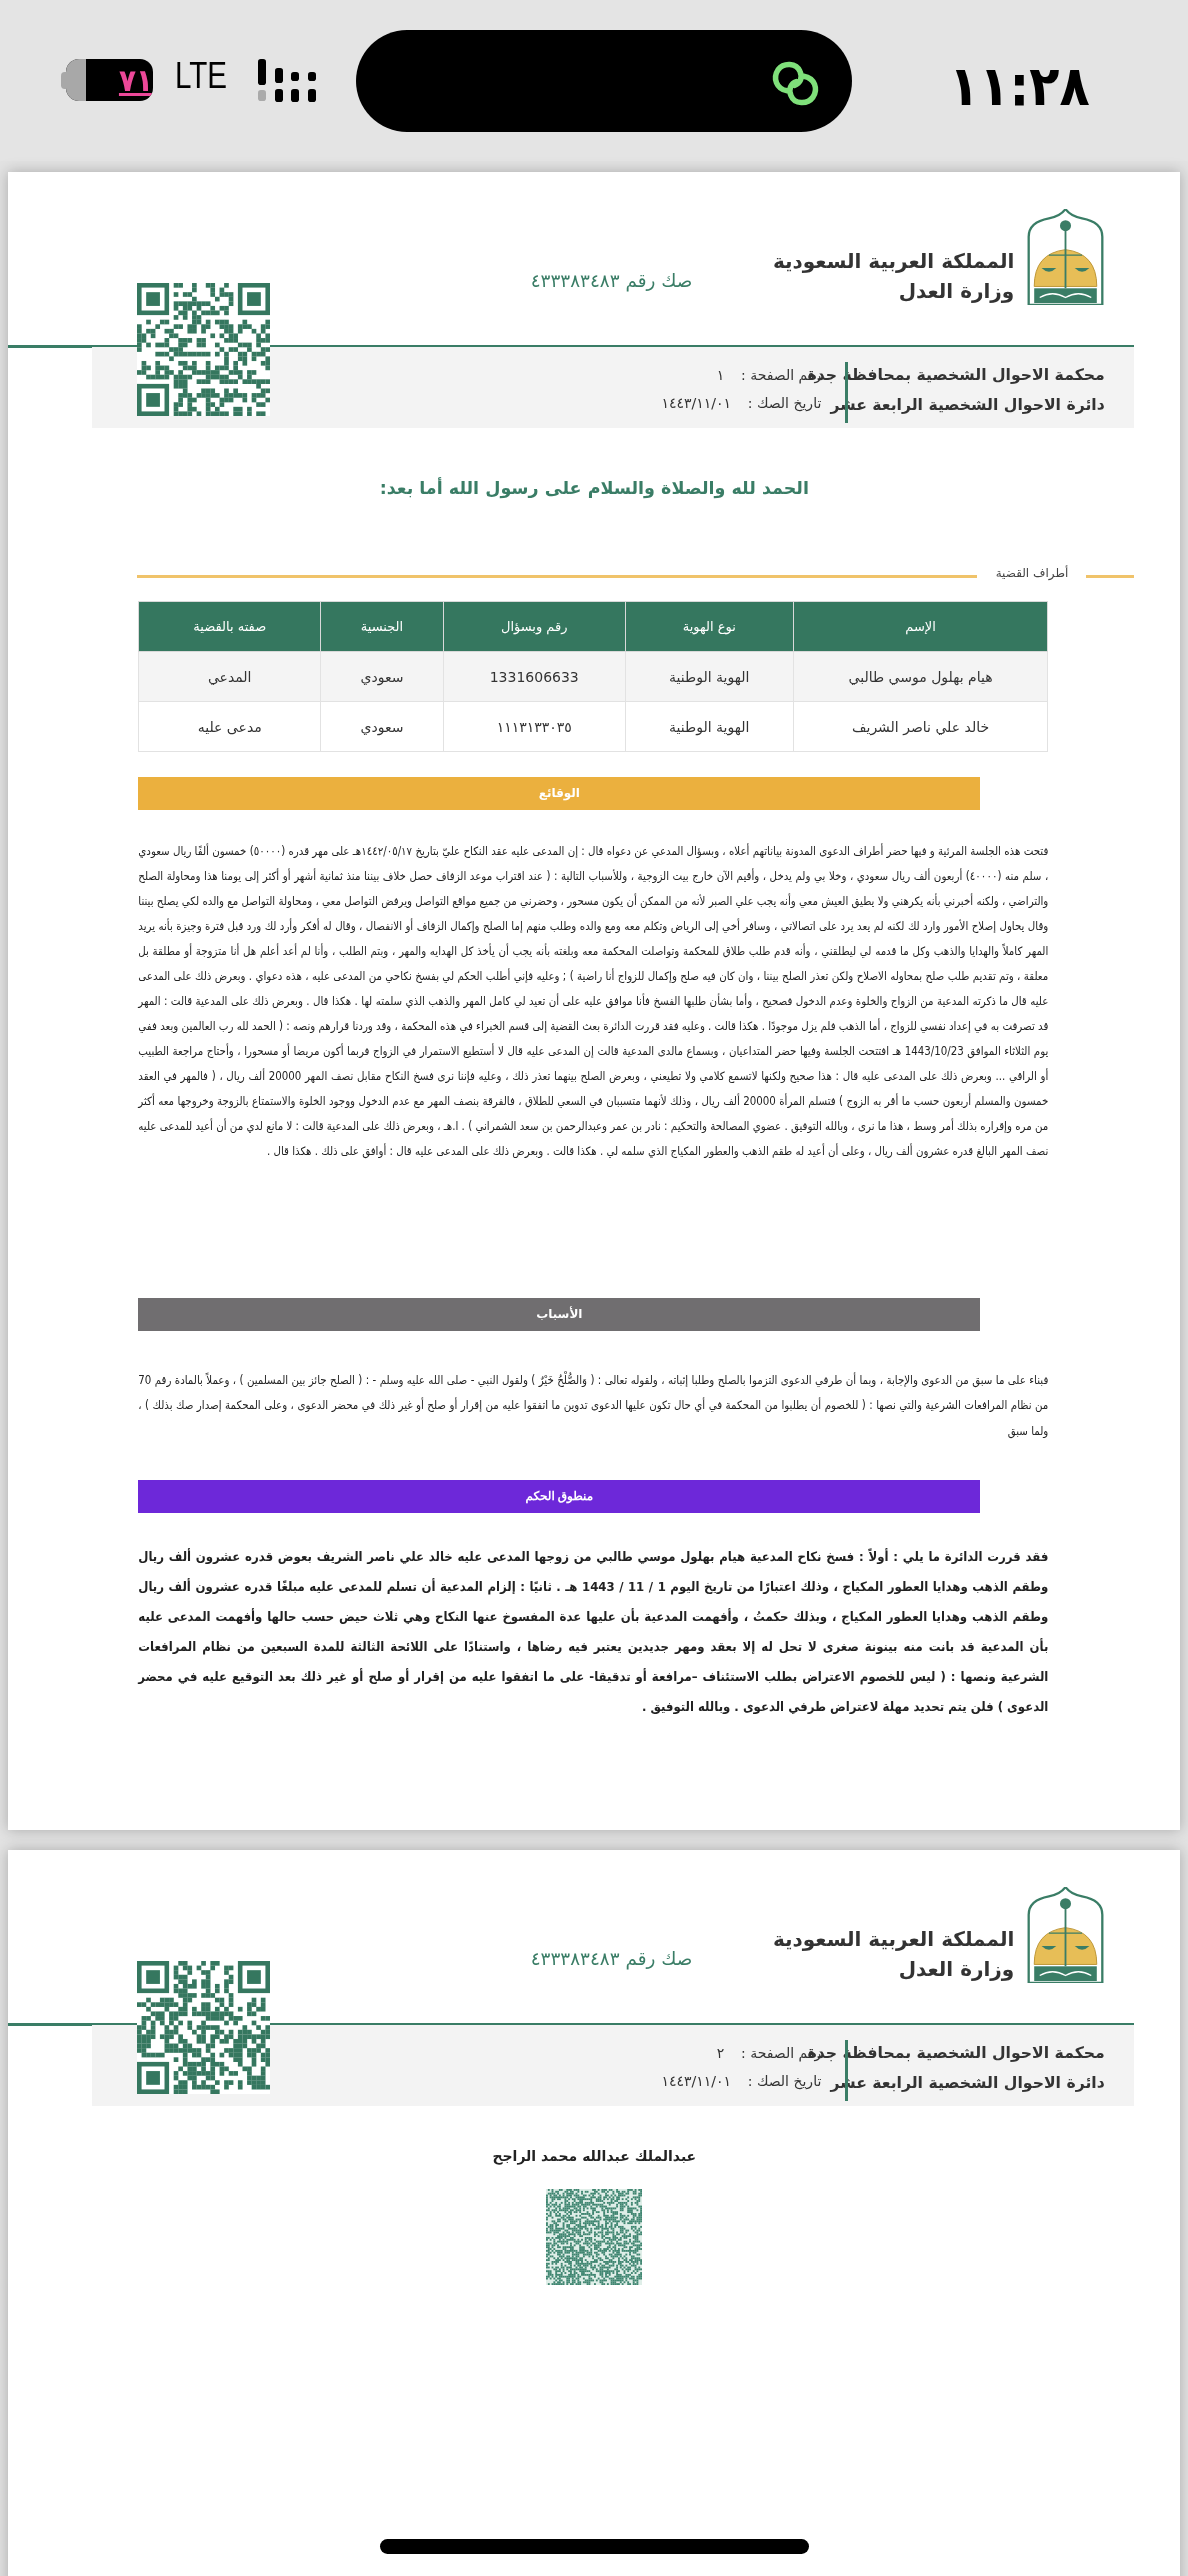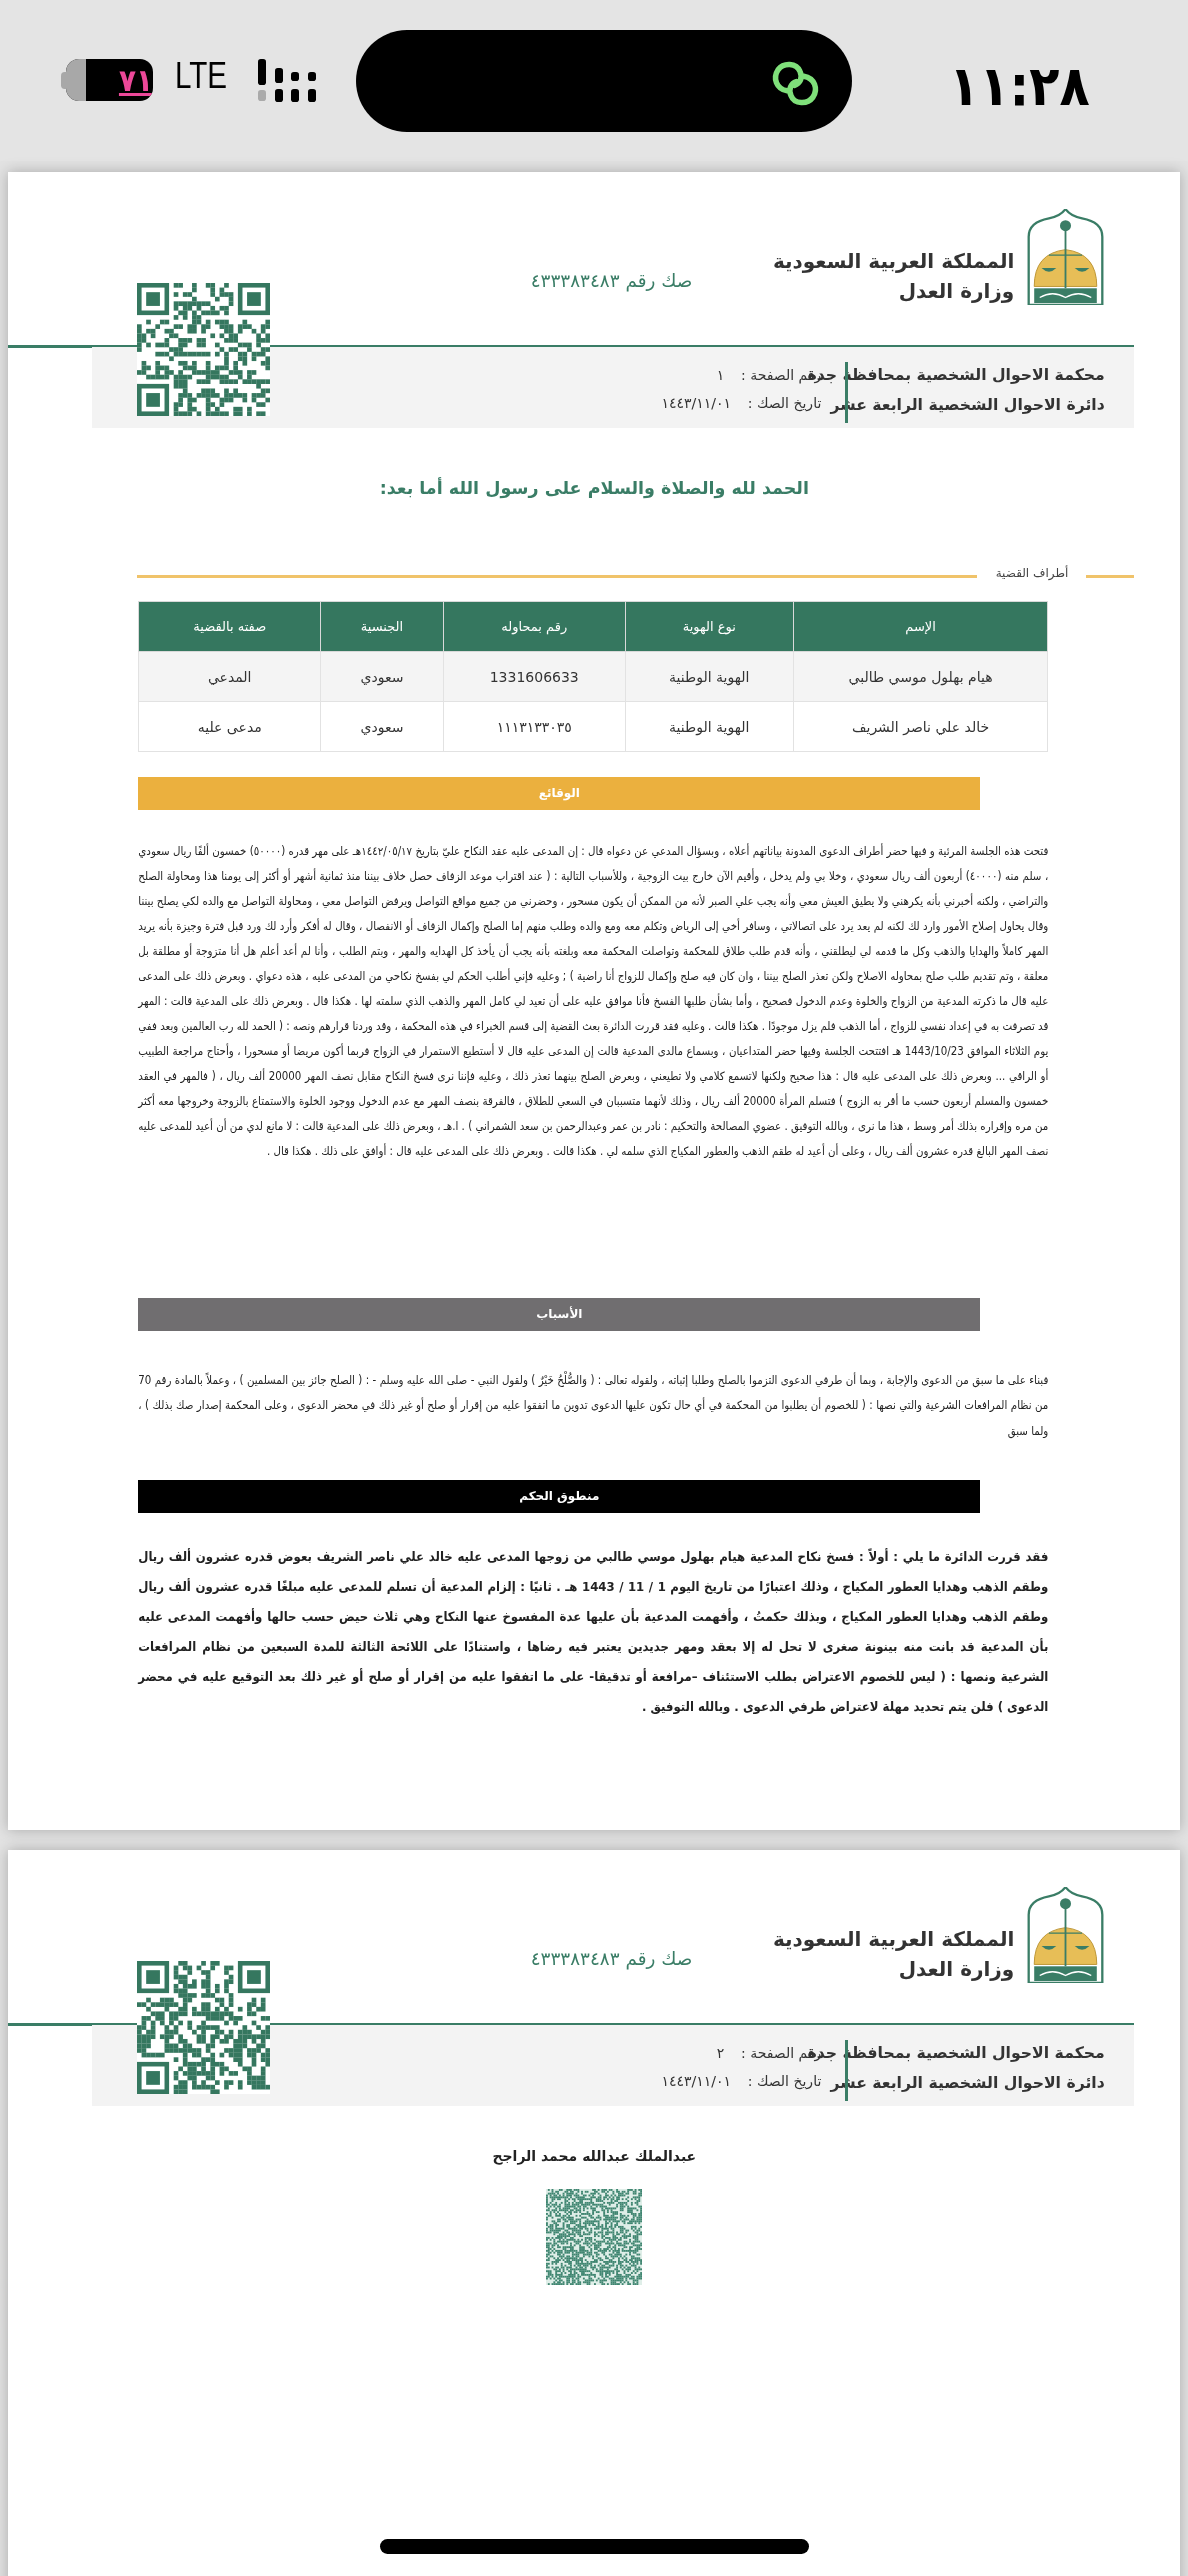--- a/index.html
+++ b/index.html
@@ -66,21 +66,21 @@
   }
   table.parties th { background: #35775f; color: #fff; font-weight: normal; height: 50px; border: 0.9px solid #d9d9d9; font-size: 13px; }
   table.parties td { height: 50px; text-align: center; border: 0.9px solid #e2e2e2; }
   table.parties tr:nth-child(odd) td { background: #f4f4f4; }
   table.parties tr:nth-child(even) td { background: #fff; }
 
   .section-bar { position: absolute; left: 130px; width: 842px; height: 33px; text-align: center; color: #fff;
     font: bold 12px "DejaVu Sans", sans-serif; line-height: 33px; }
   .bar-facts { top: 605px; background: #ebb03e; }
   .bar-reasons { top: 1126px; background: #706e70; }
-  .bar-verdict { top: 1308px; background: #000000; }
+  .bar-verdict { top: 1308px; background: #6d28d9; font-family: Liberation Serif, serif; }
 
   .body-text { position: absolute; left: 130px; width: 910px; text-align: justify; text-align-last: right; color: #222; direction: rtl; }
   .facts-text { top: 667px; font: 11.4px/25px "DejaVu Sans Condensed", "DejaVu Sans", sans-serif; }
   .reasons-text { top: 1196px; font: 11.4px/25.4px "DejaVu Sans Condensed", "DejaVu Sans", sans-serif; }
   .verdict-text { top: 1370px; font: bold 13px/30px "DejaVu Sans Condensed", "DejaVu Sans", sans-serif; }
 
   .signature { position: absolute; left: 0; right: 0; top: 297px; text-align: center; font: bold 14px/18.4px "DejaVu Sans", sans-serif; color: #222; }
   .sig-qr { position: absolute; left: 538px; top: 339px; width: 96px; height: 96px; }
 
   .home-indicator { position: absolute; left: 380px; top: 2539px; width: 429px; height: 14.7px; border-radius: 7.4px; background: #000; }
@@ -469,21 +469,21 @@
       <div class="parties-line r"></div>
       <div class="parties-title">أطراف القضية</div>
       <div class="parties-line l"></div>
     </div>
 
     <table class="parties">
       <thead>
         <tr>
           <th style="width:28%">الإسم</th>
           <th style="width:18.5%">نوع الهوية</th>
-          <th style="width:20%">رقم بمحاوله</th>
+          <th style="width:20%">رقم وبسؤال</th>
           <th style="width:13.5%">الجنسية</th>
           <th style="width:20%">صفته بالقضية</th>
         </tr>
       </thead>
       <tbody>
         <tr>
           <td>هيام بهلول موسي طالبي</td>
           <td>الهوية الوطنية</td>
           <td>1331606633</td>
           <td>سعودي</td>

